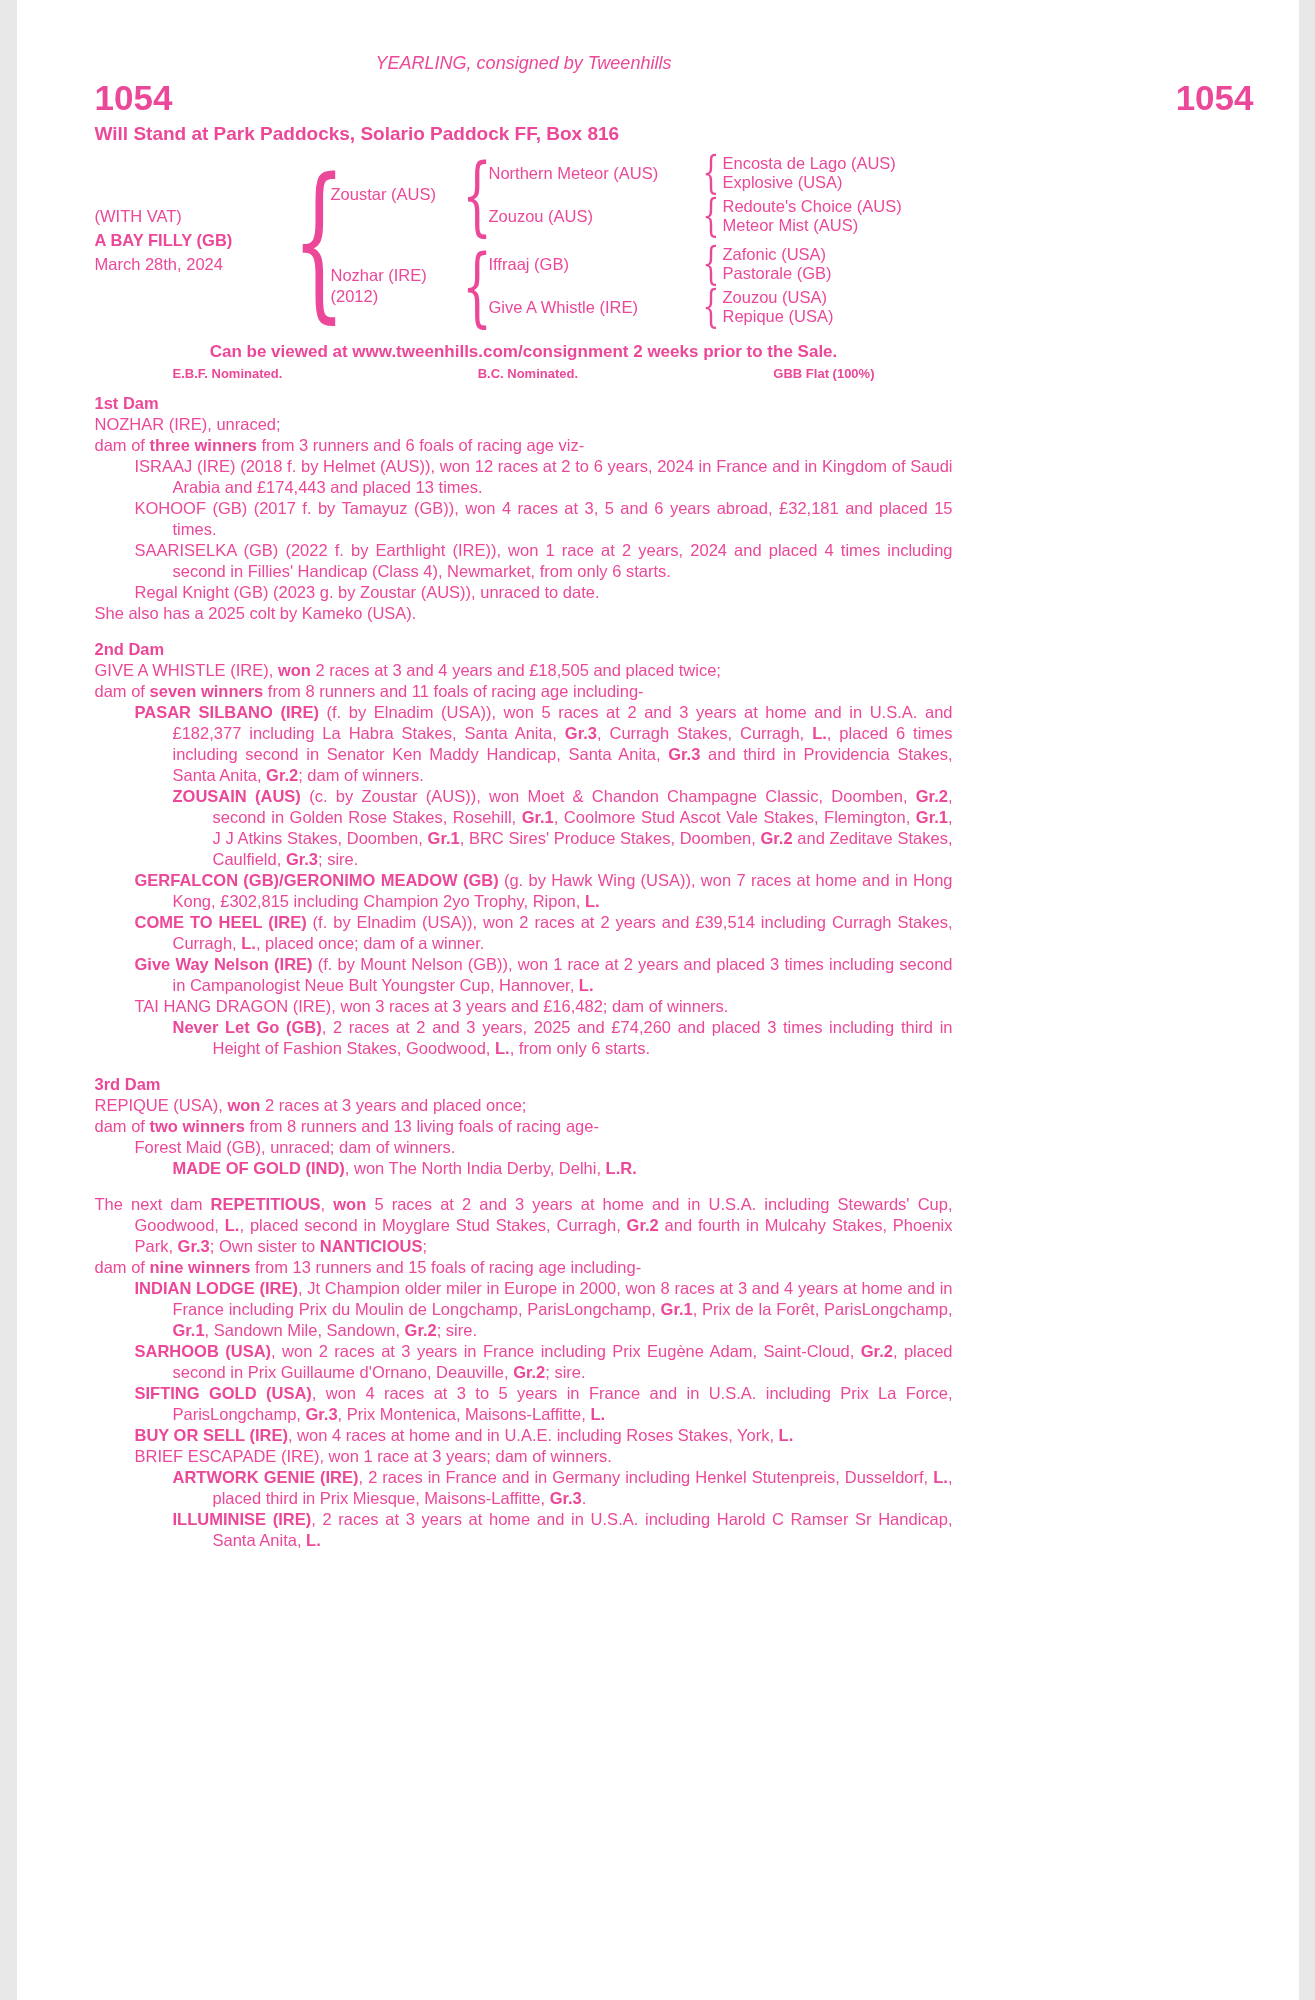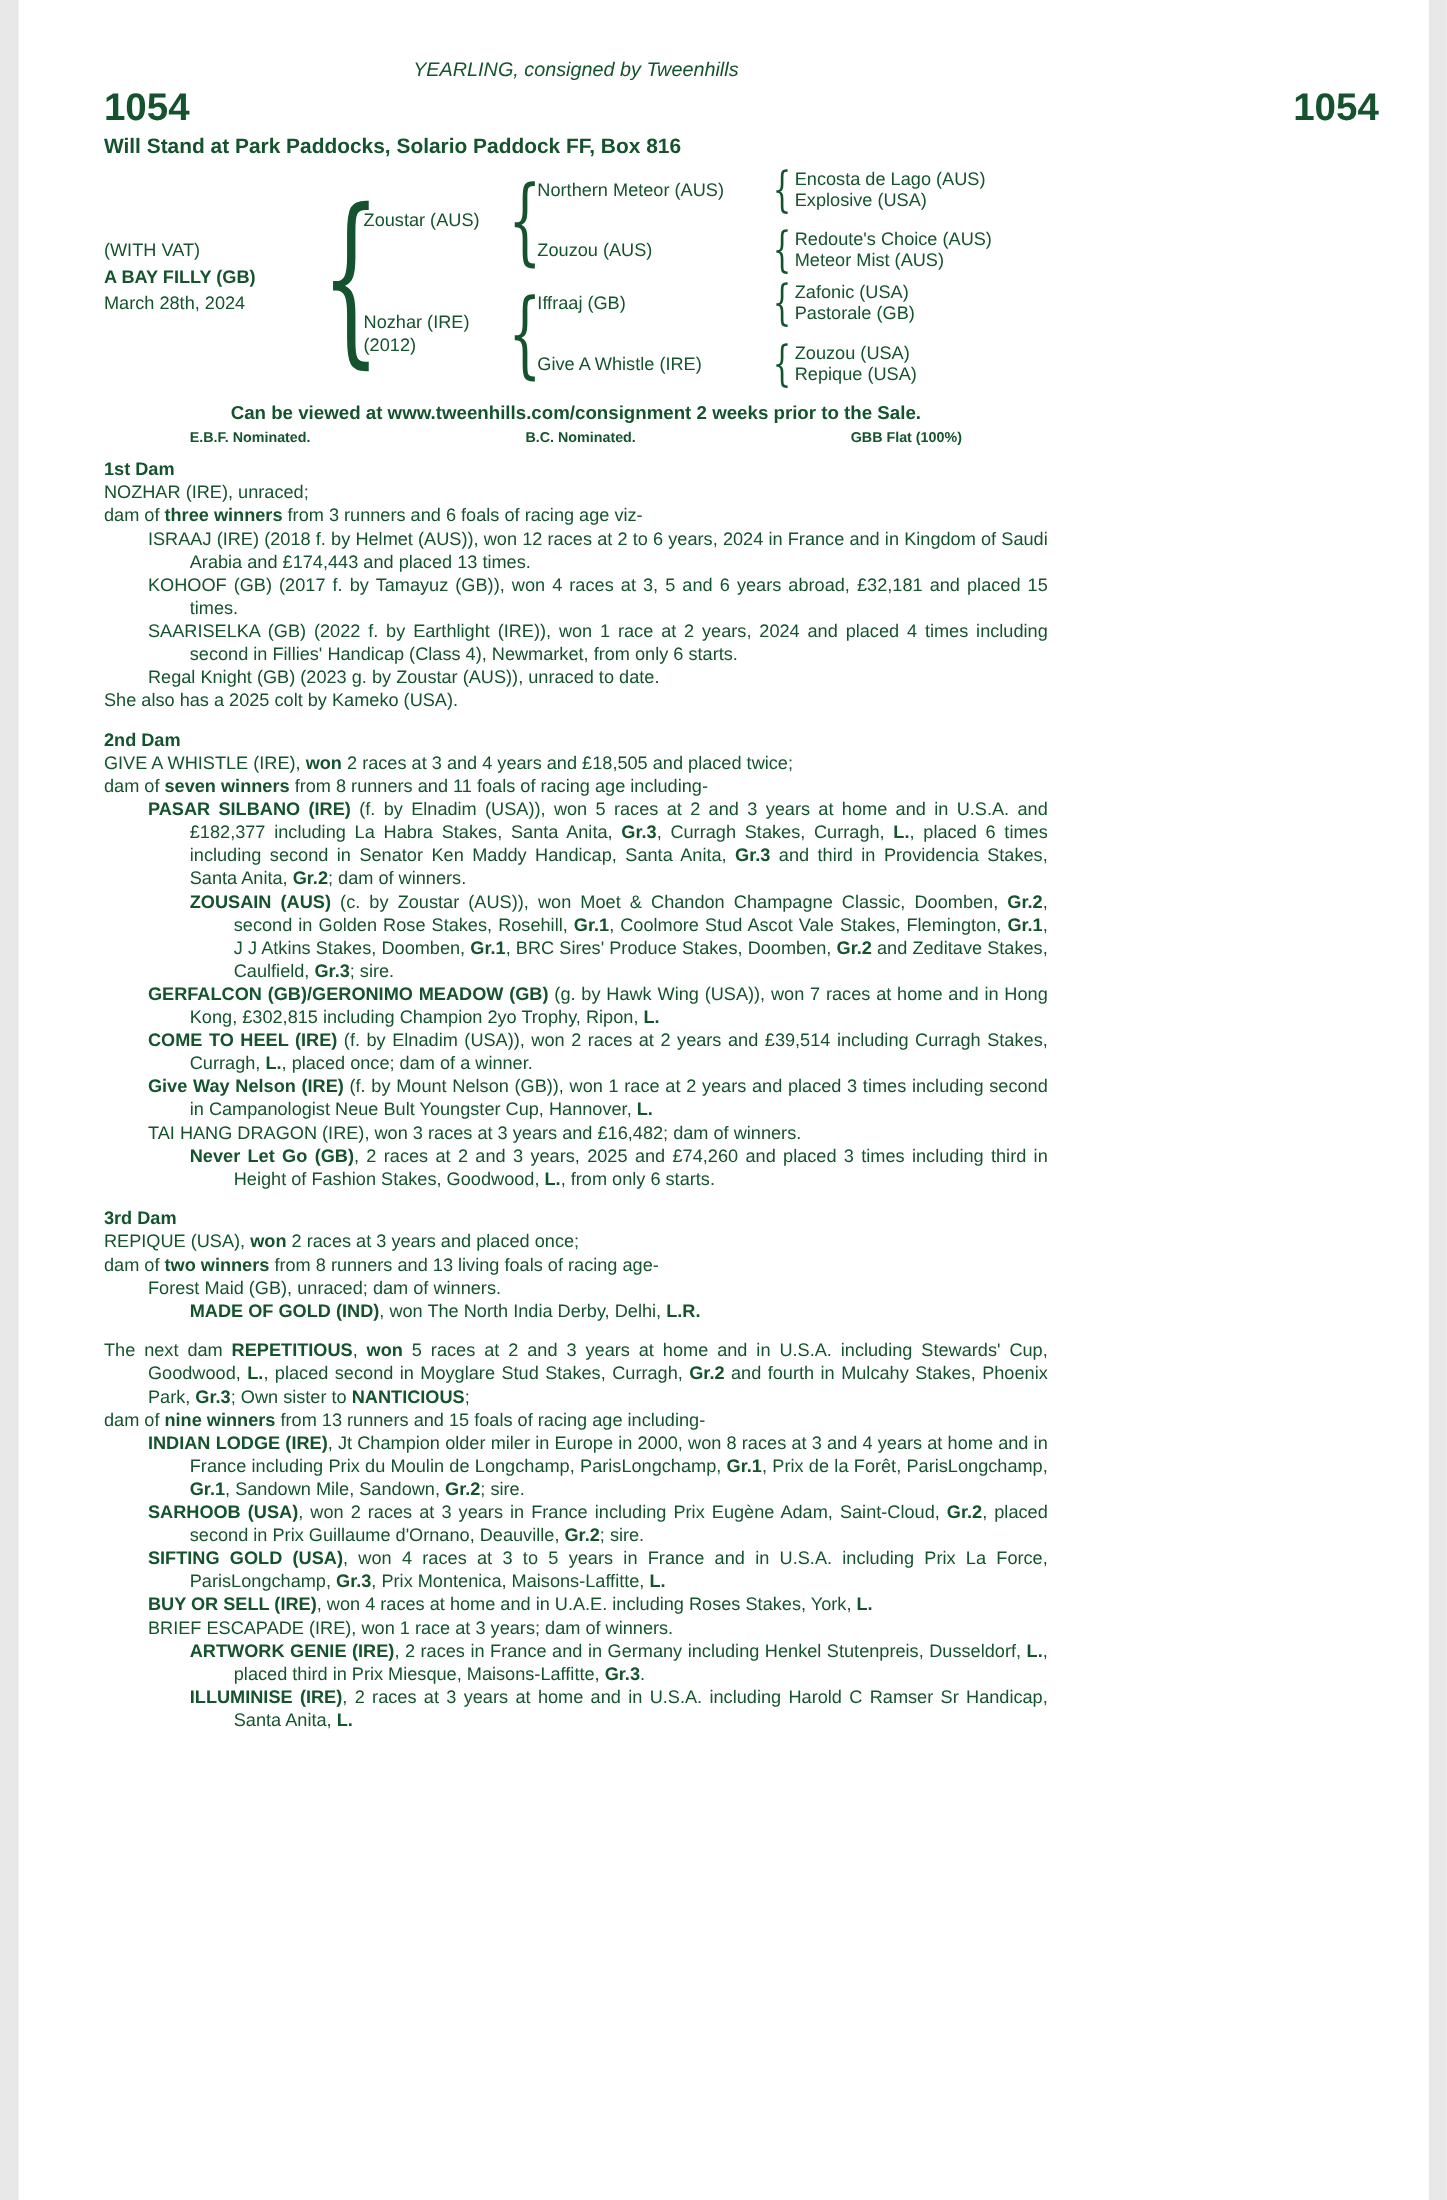--- a/index.html
+++ b/index.html
@@ -1,17 +1,17 @@
 <!DOCTYPE html>
 <html><head>
 <meta charset="utf-8">
 <style>
   html,body{margin:0;padding:0;background:#e8e8e8;}
   .page{
-    width:1282px;height:2000px;background:#ffffff;color:#14532d;
+    width:1282px;height:2000px;background:#ffffff;color:#ec4899;
     font-family:"Liberation Sans","DejaVu Sans",sans-serif;
     font-size:16.5px;line-height:21px;
     overflow:hidden;position:relative;margin:0 auto;
     padding-top:52px;box-sizing:border-box;
   }
   .b{font-weight:bold;}
   .i{}
   .col{margin-left:78px;width:858px;}
   .full{margin:0 78px;width:1159px;}
 
@@ -19,21 +19,21 @@
   .lot-row{display:flex;justify-content:space-between;margin-top:4px;}
   .lot{font-size:35px;font-weight:bold;line-height:40px;}
   .stand-line{font-weight:bold;font-size:19px;line-height:24px;margin-top:4px;}
 
   
   .ped{display:flex;align-items:center;margin-top:8px;}
   .ped-left{width:212px;line-height:24px;}
   .gen1col{display:flex;flex-direction:column;gap:10px;flex:1;}
   .gen1{display:flex;align-items:center;}
   .gen1name{width:134px;}
-  .gen2col{display:flex;flex-direction:column;gap:17px;flex:1;}
+  .gen2col{display:flex;flex-direction:column;gap:5px;flex:1;}
   .gen2{display:flex;align-items:center;}
   .gen2name{width:210px;}
   .gen3col{flex:1;}
   .gen3{line-height:19px;}
   .brace{position:relative;width:24px;align-self:stretch;}
   .brace::before{
     content:"{";position:absolute;left:50%;top:50%;
     font-family:"DejaVu Serif","Liberation Serif",serif;font-weight:400;line-height:1;
   }
   .brace-sm::before{font-size:44px;transform:translate(-50%,-50%) scaleX(.6);}

